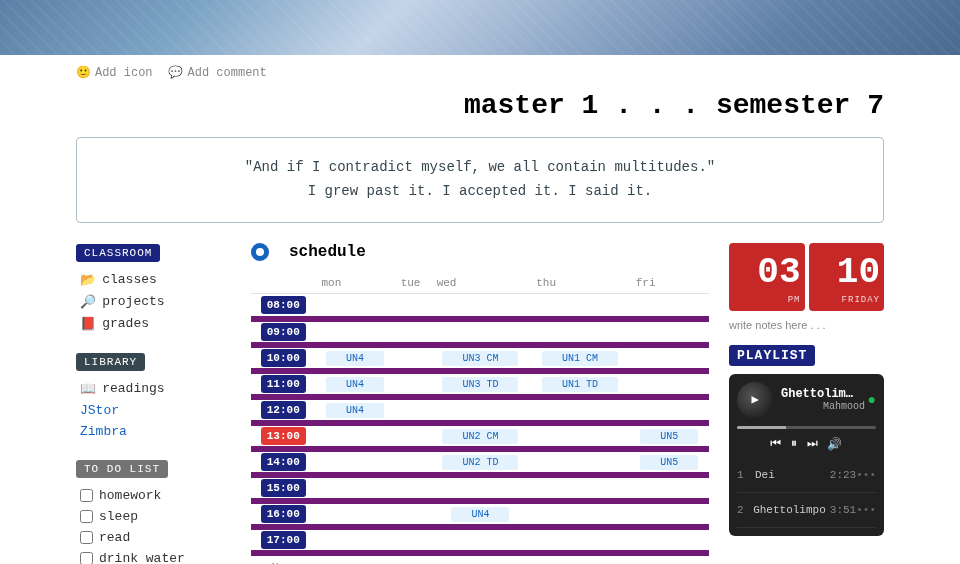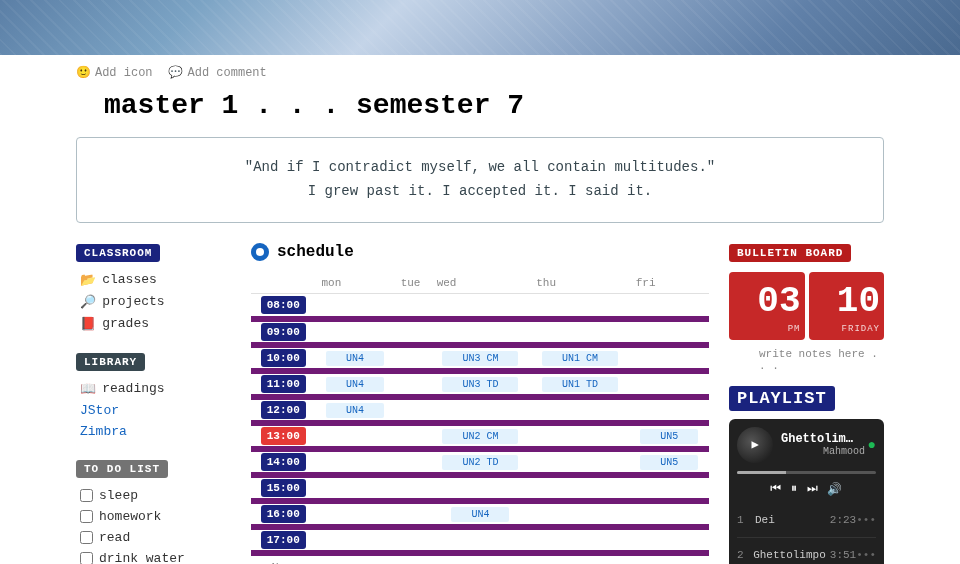--- a/index.html
+++ b/index.html
@@ -28,22 +28,23 @@
       padding: 10px 76px;
       font-size: 12px;
       color: #888;
     }
     .toolbar span { display: flex; align-items: center; gap: 4px; cursor: pointer; }
 
     
     .page-title {
       font-size: 28px;
       font-weight: bold;
-      padding: 0 104px 16px;
+      padding: 0 76px 16px;
       font-family: 'Courier New', Courier, monospace;
+      text-align: right;
     }
 
     
     .quote-box {
       margin: 0 76px 20px;
       border: 1.5px solid #b0bec5;
       border-radius: 4px;
       padding: 18px 20px;
       text-align: center;
       font-size: 14px;
@@ -62,21 +63,21 @@
     .sidebar {
       width: 155px;
       flex-shrink: 0;
     }
 
     .sidebar-section-label {
       display: inline-block;
       padding: 3px 8px;
       border-radius: 3px;
       font-size: 11px;
-      font-weight: bold;
+      font-weight: normal;
       letter-spacing: 1px;
       margin-bottom: 8px;
     }
     .classroom-label { background: #1a237e; color: #fff; }
     .library-label { background: #37474f; color: #fff; }
     .todo-label { background: #737373; color: #fff; }
 
     .sidebar-item {
       display: flex;
       align-items: center;
@@ -112,21 +113,21 @@
 
     
     .content-area {
       flex: 1;
       min-width: 0;
     }
 
     .schedule-header {
       display: flex;
       align-items: center;
-      gap: 8px;
+      gap: 20px;
       margin-bottom: 12px;
       font-size: 16px;
       font-weight: bold;
     }
     .schedule-dot {
       width: 18px;
       height: 18px;
       border-radius: 50%;
       background: #1565c0;
       display: flex; align-items: center; justify-content: center;
@@ -226,30 +227,29 @@
       font-size: 9px;
       letter-spacing: 1px;
       margin-top: 4px;
       display: block;
       opacity: 0.8;
     }
 
     .write-notes {
       font-size: 11px;
       color: #888;
-      font-family: Liberation Mono, monospace;
+      font-family: Liberation Sans, sans-serif;
       margin-bottom: 14px;
-      margin-left: 30px;
     }
 
     .playlist-label {
       display: inline-block;
       padding: 3px 8px;
       border-radius: 3px;
-      font-size: 17px;
+      font-size: 13px;
       font-weight: bold;
       letter-spacing: 1px;
       margin-bottom: 8px;
       background: #1a237e;
       color: #fff;
     }
 
     .player-card {
       background: #212121;
       border-radius: 6px;
@@ -376,25 +376,25 @@
         <span>readings</span>
       </div>
       <a class="sidebar-link">JStor</a>
       <a class="sidebar-link">Zimbra</a>
     </div>
 
     <div class="sidebar-section">
       <div class="sidebar-section-label todo-label">TO DO LIST</div>
       <div class="checkbox-item">
         <input type="checkbox" style="">
-        <span>sleep</span>
+        <span>homework</span>
       </div>
       <div class="checkbox-item">
         <input type="checkbox" style="">
-        <span>homework</span>
+        <span>sleep</span>
       </div>
       <div class="checkbox-item">
         <input type="checkbox" style="">
         <span>read</span>
       </div>
       <div class="checkbox-item">
         <input type="checkbox" style="">
         <span>drink water</span>
       </div>
     </div>
@@ -499,21 +499,20 @@
             <td></td>
           </tr>
         </tbody>
     </table>
     <div class="add-new">+ New</div>
   </div>
 
   <div class="right-panel">
 
     <div>
-      <div class="bulletin-label">BULLETIN BOARD</div>
       <div class="bulletin-tiles">
         <div class="bulletin-tile">
           <span class="big-num">03</span>
           <span class="tile-label">PM</span>
         </div>
         <div class="bulletin-tile">
           <span class="big-num">10</span>
           <span class="tile-label">FRIDAY</span>
         </div>
       </div>

